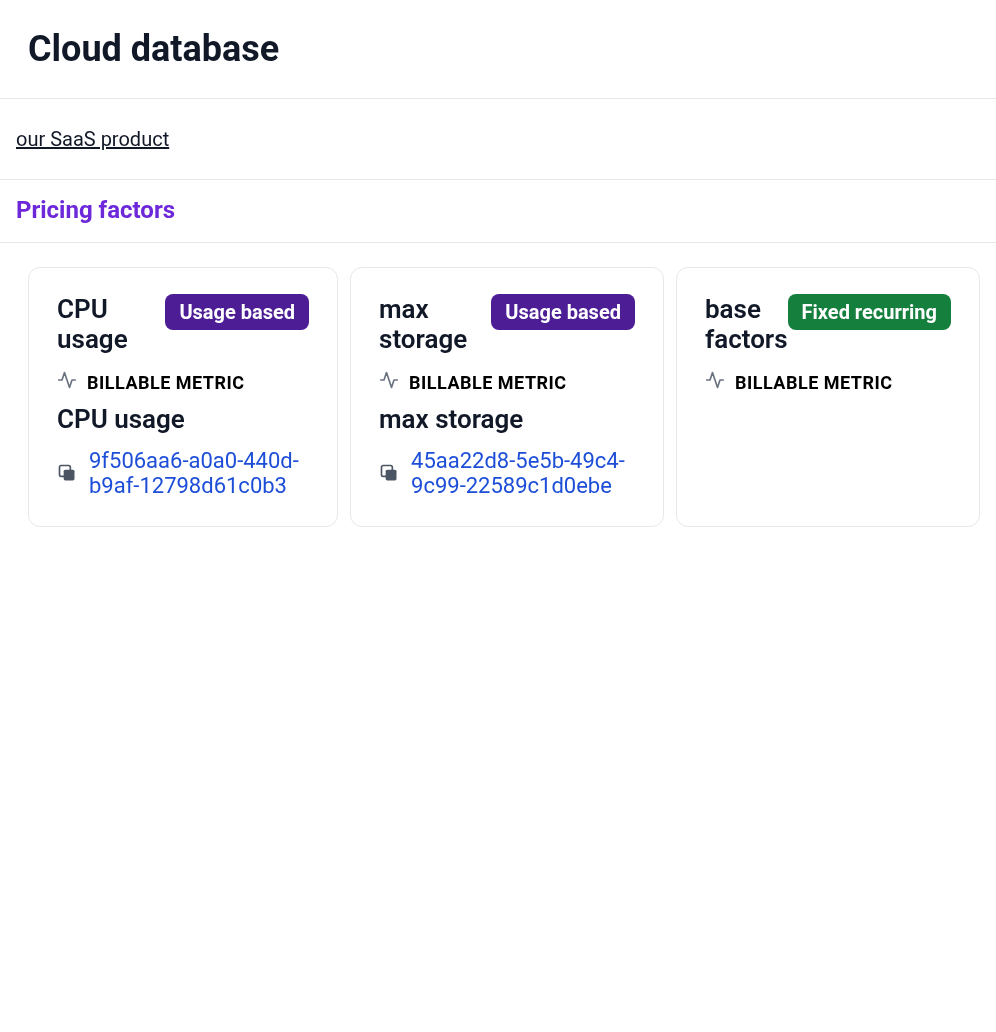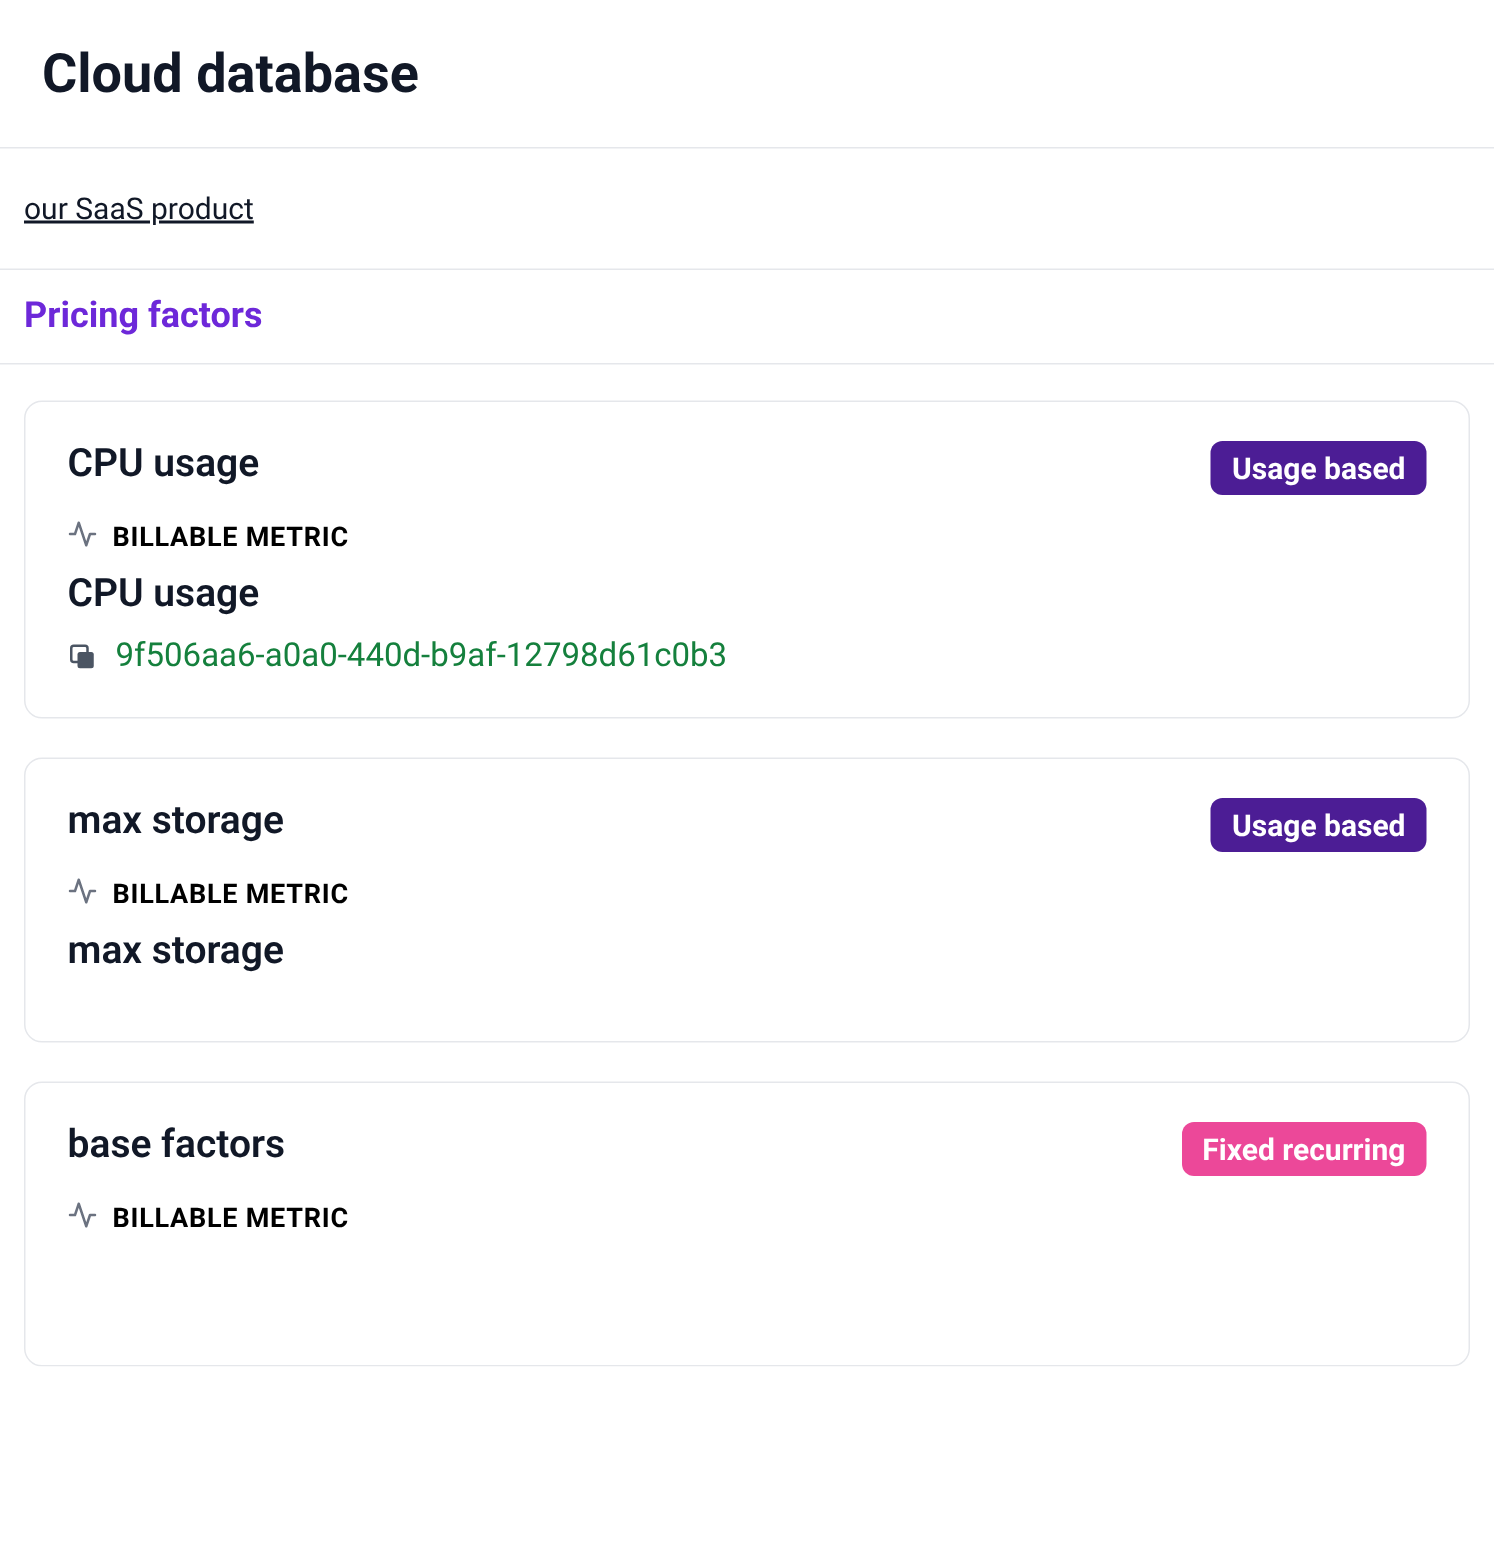--- a/index.html
+++ b/index.html
@@ -36,24 +36,23 @@
     }
     
     .section-title {
       font-size: 24px;
       font-weight: 700;
       padding: 16px 16px 18px 16px;
       color: #6d28d9;
     }
     
     .cards-container {
-      padding: 24px 16px 0 16px;
-      display: flex;
-      flex-direction: column;
-      gap: 26px;
+      padding: 24px 16px 0 28px;
+      display: flex;
+      gap: 12px;
     }
     
     .card {
       border: 1px solid #e5e7eb;
       border-radius: 12px;
       padding: 26px 28px 28px 28px;
       min-height: 190px;
     }
     
     .card-header {
@@ -75,21 +74,21 @@
       border-radius: 8px;
       color: #ffffff;
       white-space: nowrap;
     }
     
     .badge-blue {
       background-color: #4c1d95;
     }
     
     .badge-gray {
-      background-color: #ec4899;
+      background-color: #15803d;
     }
     
     .metric-label {
       display: flex;
       align-items: center;
       gap: 10px;
       margin-top: 16px;
       color: #000000;
       font-size: 18px;
       font-weight: 700;
@@ -107,21 +106,21 @@
       font-weight: 600;
       color: #111827;
       margin-top: 10px;
     }
     
     .metric-id-row {
       display: flex;
       align-items: center;
       gap: 12px;
       margin-top: 14px;
-      color: #15803d;
+      color: #1d4ed8;
       font-size: 22px;
     }
     
     .copy-icon {
       width: 20px;
       height: 20px;
       cursor: pointer;
       flex-shrink: 0;
     }
     
@@ -180,20 +179,29 @@
     </div>
     <div class="metric-label">
       <span>
         <svg viewBox="0 0 24 24" fill="none" stroke="currentColor" stroke-width="2" stroke-linecap="round" stroke-linejoin="round">
           <polyline points="22 12 18 12 15 21 9 3 6 12 2 12"></polyline>
         </svg>
       </span>
       <span>BILLABLE METRIC</span>
     </div>
     <div class="metric-name">max storage</div>
+    <div class="metric-id-row">
+      <span class="copy-icon">
+        <svg viewBox="0 0 24 24">
+          <rect x="8" y="8" width="13" height="13" rx="2" fill="#4b5563"></rect>
+          <rect x="3" y="3" width="13" height="13" rx="2" fill="none" stroke="#4b5563" stroke-width="2"></rect>
+        </svg>
+      </span>
+      <span>45aa22d8-5e5b-49c4-9c99-22589c1d0ebe</span>
+    </div>
   </div>
 
   <div class="card">
     <div class="card-header">
       <div class="card-title">base factors</div>
       <div class="badge badge-gray">Fixed recurring</div>
     </div>
     <div class="metric-label">
       <span>
         <svg viewBox="0 0 24 24" fill="none" stroke="currentColor" stroke-width="2" stroke-linecap="round" stroke-linejoin="round">

